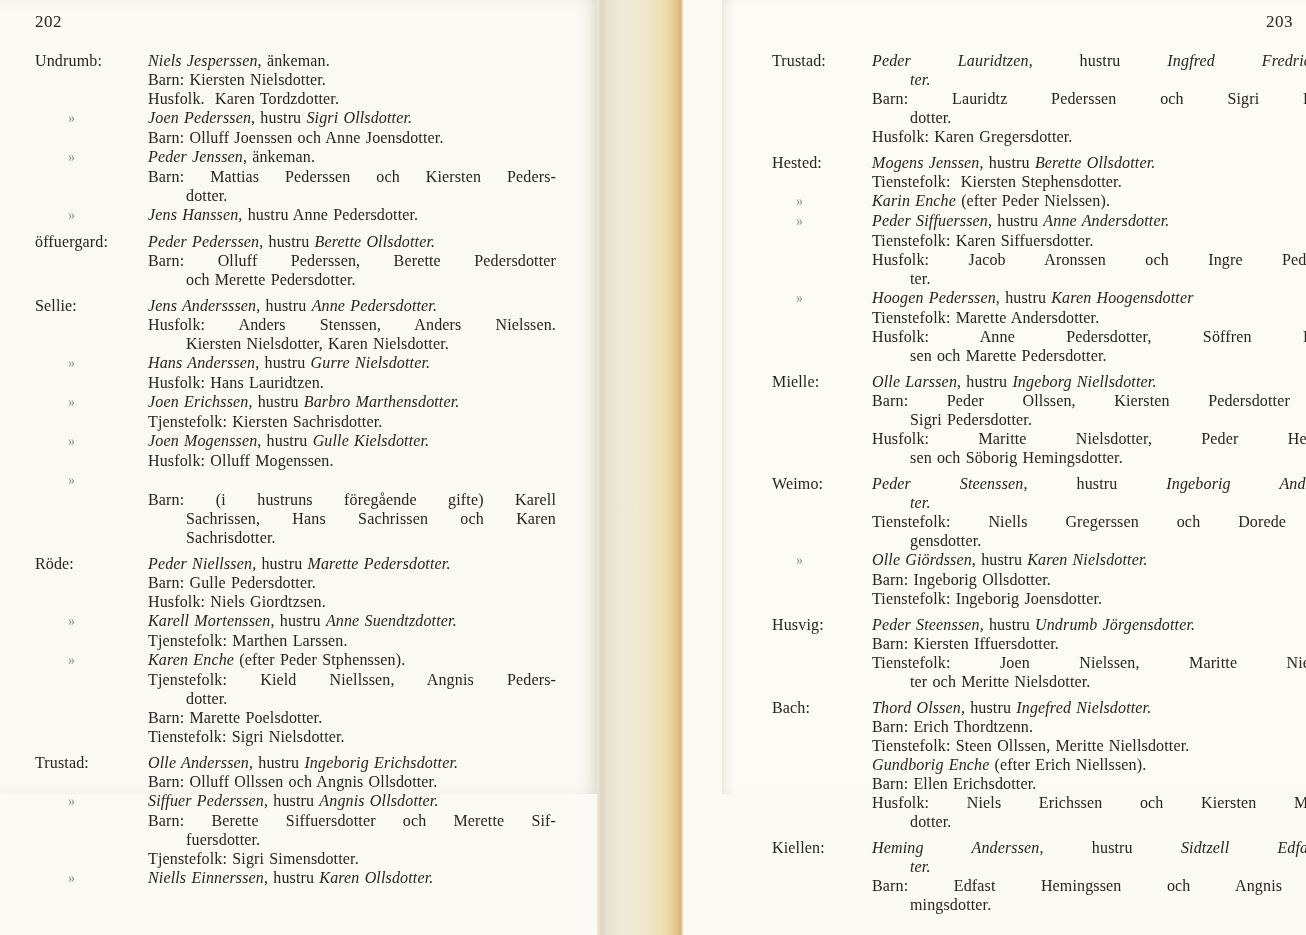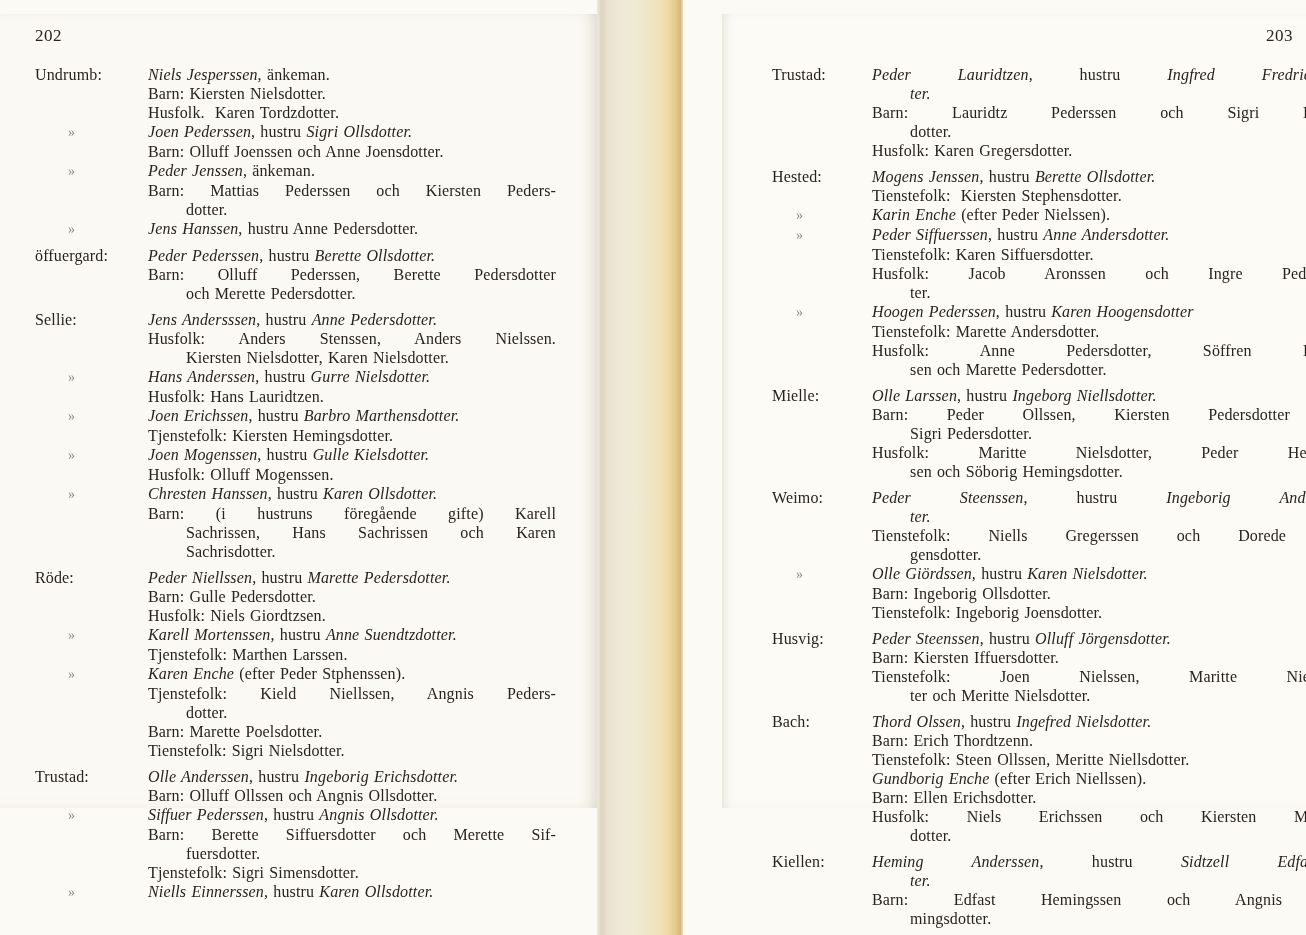--- a/index.html
+++ b/index.html
@@ -3,21 +3,21 @@
 <meta charset="utf-8">
 <style>
   html, body { margin:0; padding:0; }
   body {
     width:1306px; height:935px; overflow:hidden;
     background:#fcfaf4;
     font-family:"Liberation Serif", serif;
   }
   .scan { position:relative; width:1306px; height:935px; color:#29231e; }
 
-  .page { position:absolute; top:0; height:794px;margin-top:14px; }
+  .page { position:absolute; top:0; height:794px; }
   .page-left  { left:0; width:597px; background:#fbf9f3;
                 box-shadow: inset -10px 0 18px -10px rgba(120,105,70,0.35); }
   .page-right { left:722px; width:623px; background:#fcfbf6;
                 box-shadow: inset 8px 0 14px -9px rgba(120,105,70,0.28); font-family: Liberation Serif, serif; }
 
   .gutter { position:absolute; top:0; left:597px; width:86px; height:935px;
     background: linear-gradient(90deg,
       #efead9 0%,
       #ddd6c2 5%,
       #e7e1cd 12%,
@@ -128,33 +128,32 @@
         <div class="line">
           <span class="label"></span>
           <span class="text"><span>Husfolk: Hans Lauridtzen.</span></span>
         </div>
         <div class="line">
           <span class="label"><span class="marker">»</span></span>
           <span class="text"><span class="i">Joen Erichssen</span><span>, hustru </span><span class="i">Barbro Marthensdotter.</span></span>
         </div>
         <div class="line">
           <span class="label"></span>
-          <span class="text"><span>Tjenstefolk: Kiersten Hemingsdotter.</span></span>
+          <span class="text"><span>Tjenstefolk: Kiersten Sachrisdotter.</span></span>
         </div>
         <div class="line">
           <span class="label"><span class="marker">»</span></span>
           <span class="text"><span class="i">Joen Mogenssen</span><span>, hustru </span><span class="i">Gulle Kielsdotter.</span></span>
         </div>
         <div class="line">
           <span class="label"></span>
           <span class="text"><span>Husfolk: Olluff Mogenssen.</span></span>
         </div>
         <div class="line">
           <span class="label"><span class="marker">»</span></span>
-          <span class="text"><span class="i">Chresten Hanssen</span><span>, hustru </span><span class="i">Karen Ollsdotter.</span></span>
         </div>
         <div class="line jfull">
           <span class="label"></span>
           <span class="text"><span>Barn: (i hustruns föregående gifte) Karell</span></span>
         </div>
         <div class="line indent jfull">
           <span class="label"></span>
           <span class="text"><span>Sachrissen, Hans Sachrissen och Karen</span></span>
         </div>
         <div class="line indent">
@@ -344,21 +343,21 @@
         <div class="line">
           <span class="label"></span>
           <span class="text"><span>Barn: Ingeborig Ollsdotter.</span></span>
         </div>
         <div class="line">
           <span class="label"></span>
           <span class="text"><span>Tienstefolk: Ingeborig Joensdotter.</span></span>
         </div>
         <div class="line sec-gap">
           <span class="label place">Husvig:</span>
-          <span class="text"><span class="i">Peder Steenssen</span><span>, hustru </span><span class="i">Olluff Jörgensdotter.</span></span>
+          <span class="text"><span class="i">Peder Steenssen</span><span>, hustru </span><span class="i">Undrumb Jörgensdotter.</span></span>
         </div>
         <div class="line">
           <span class="label"></span>
           <span class="text"><span>Barn: Kiersten Iffuersdotter.</span></span>
         </div>
         <div class="line jfull">
           <span class="label"></span>
           <span class="text"><span>Tienstefolk: Joen Nielssen, Maritte Niellsdot-</span></span>
         </div>
         <div class="line indent">

